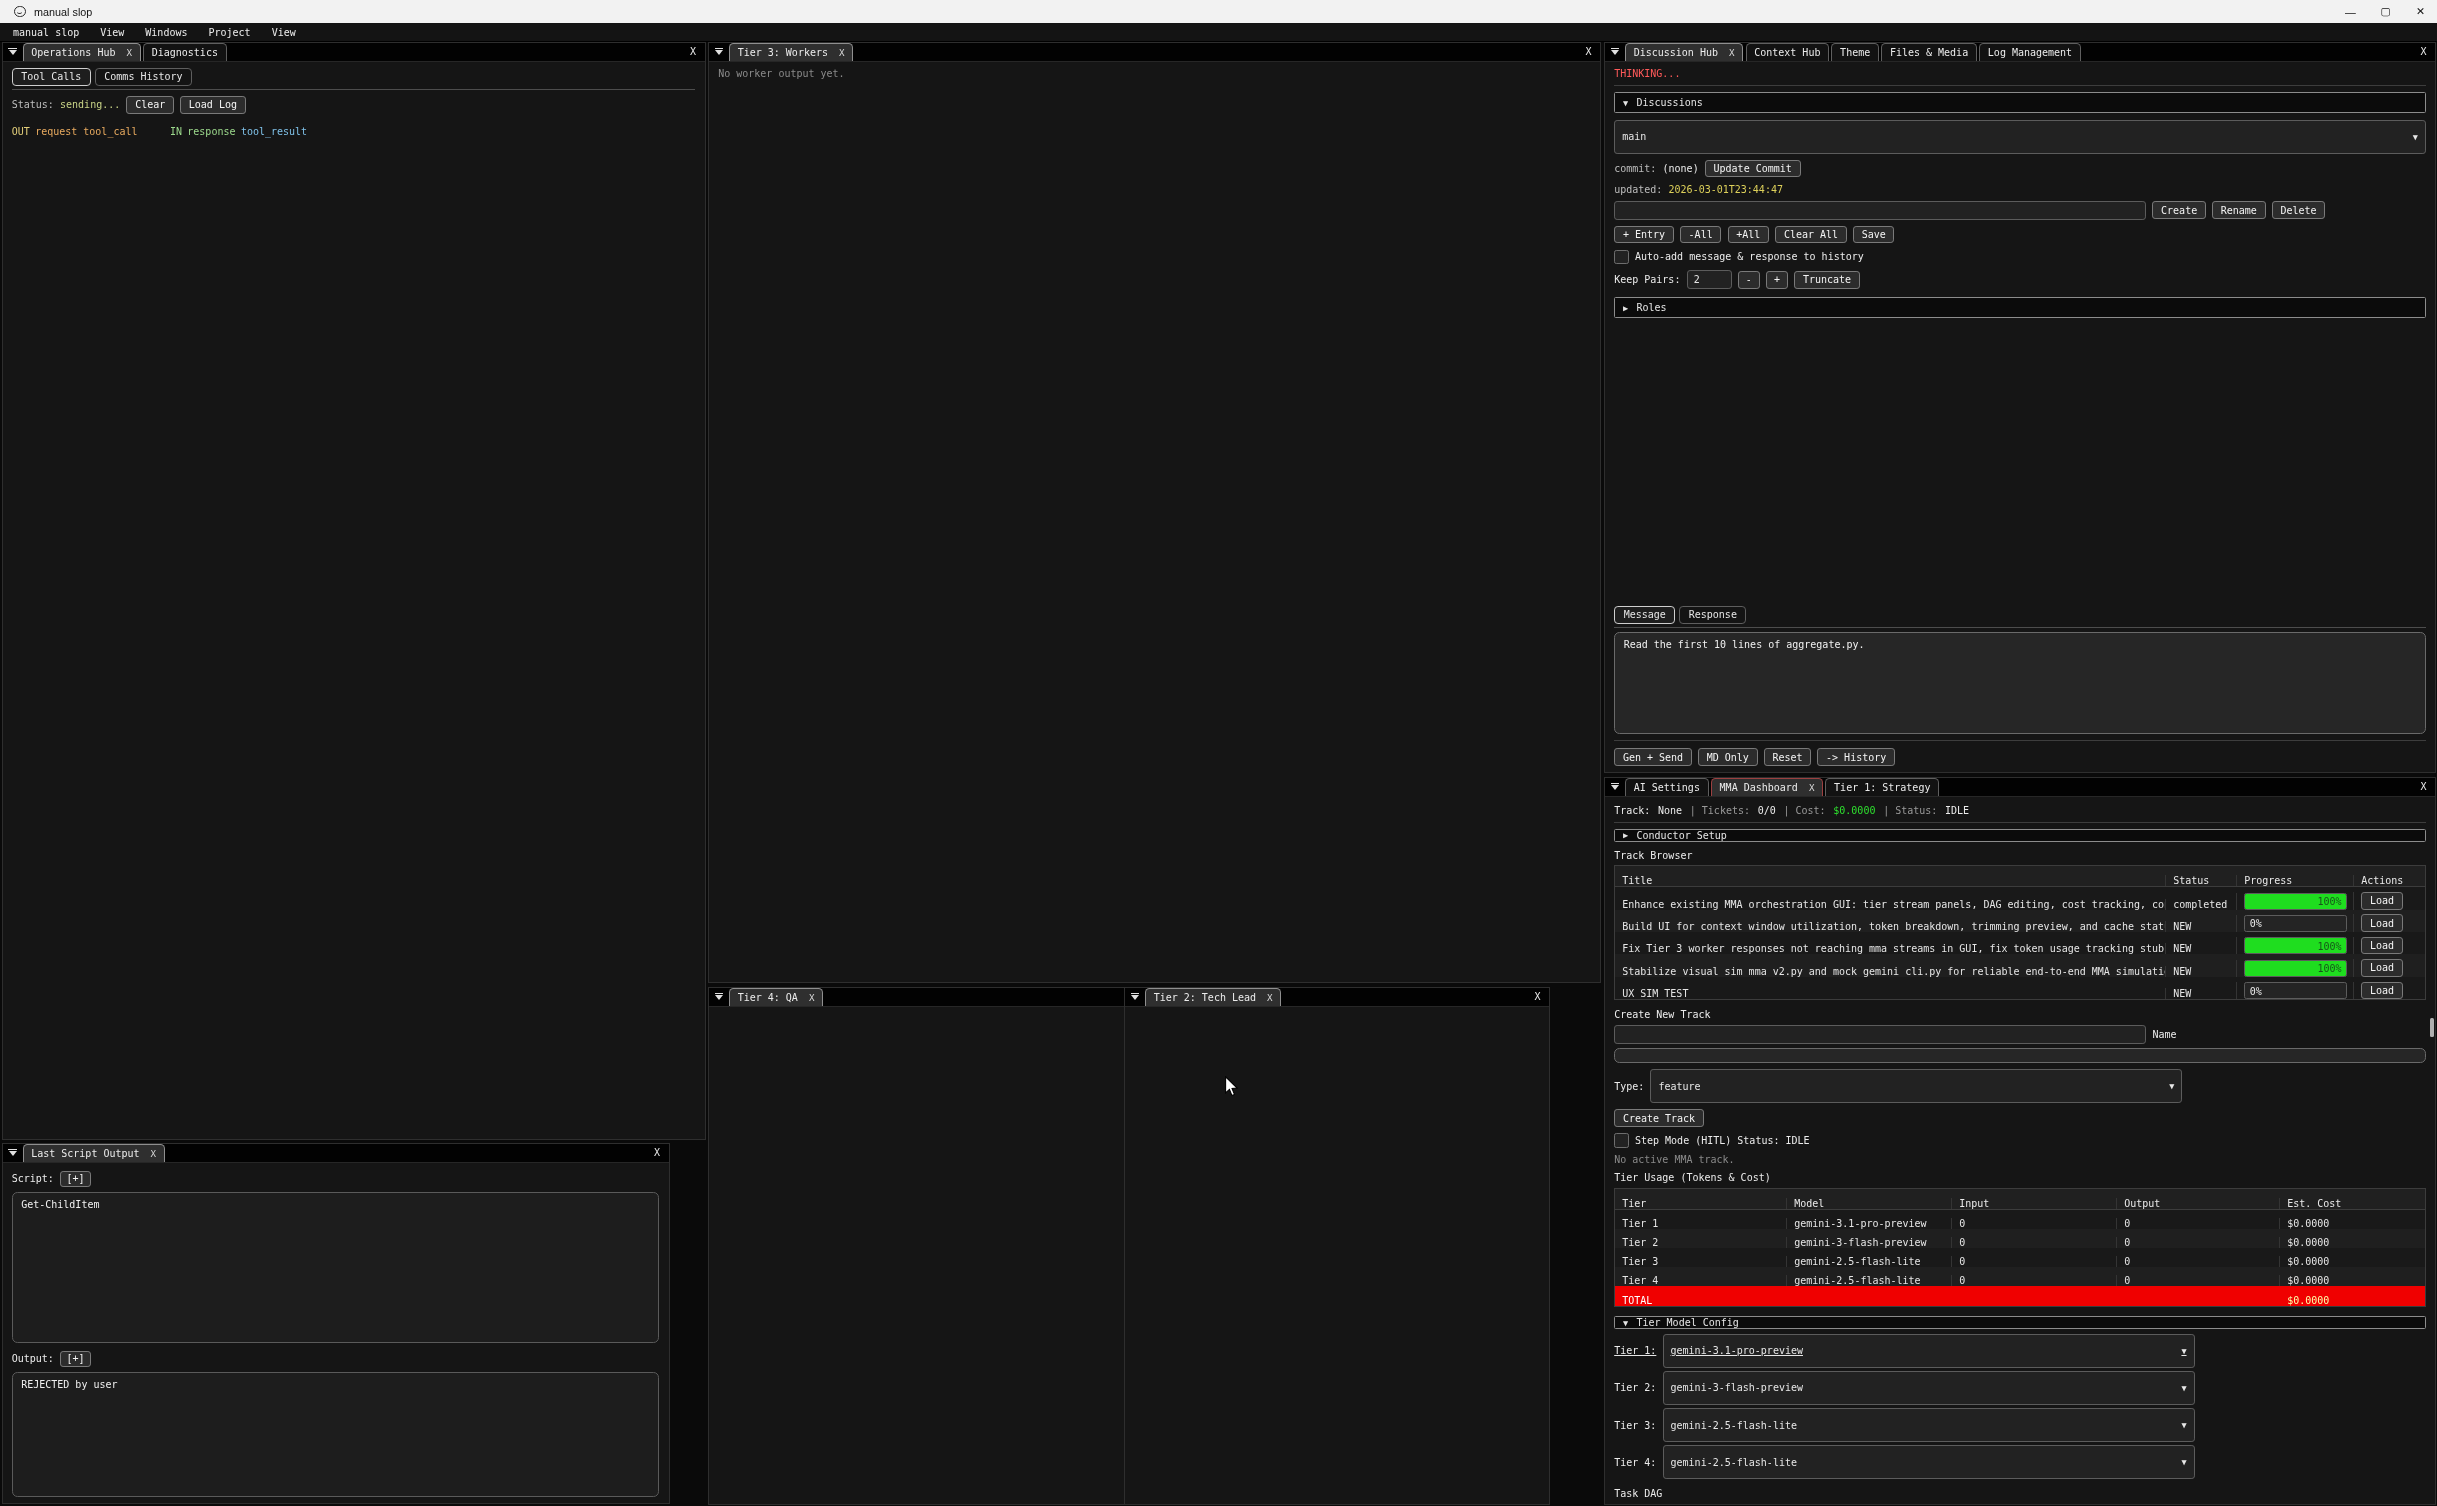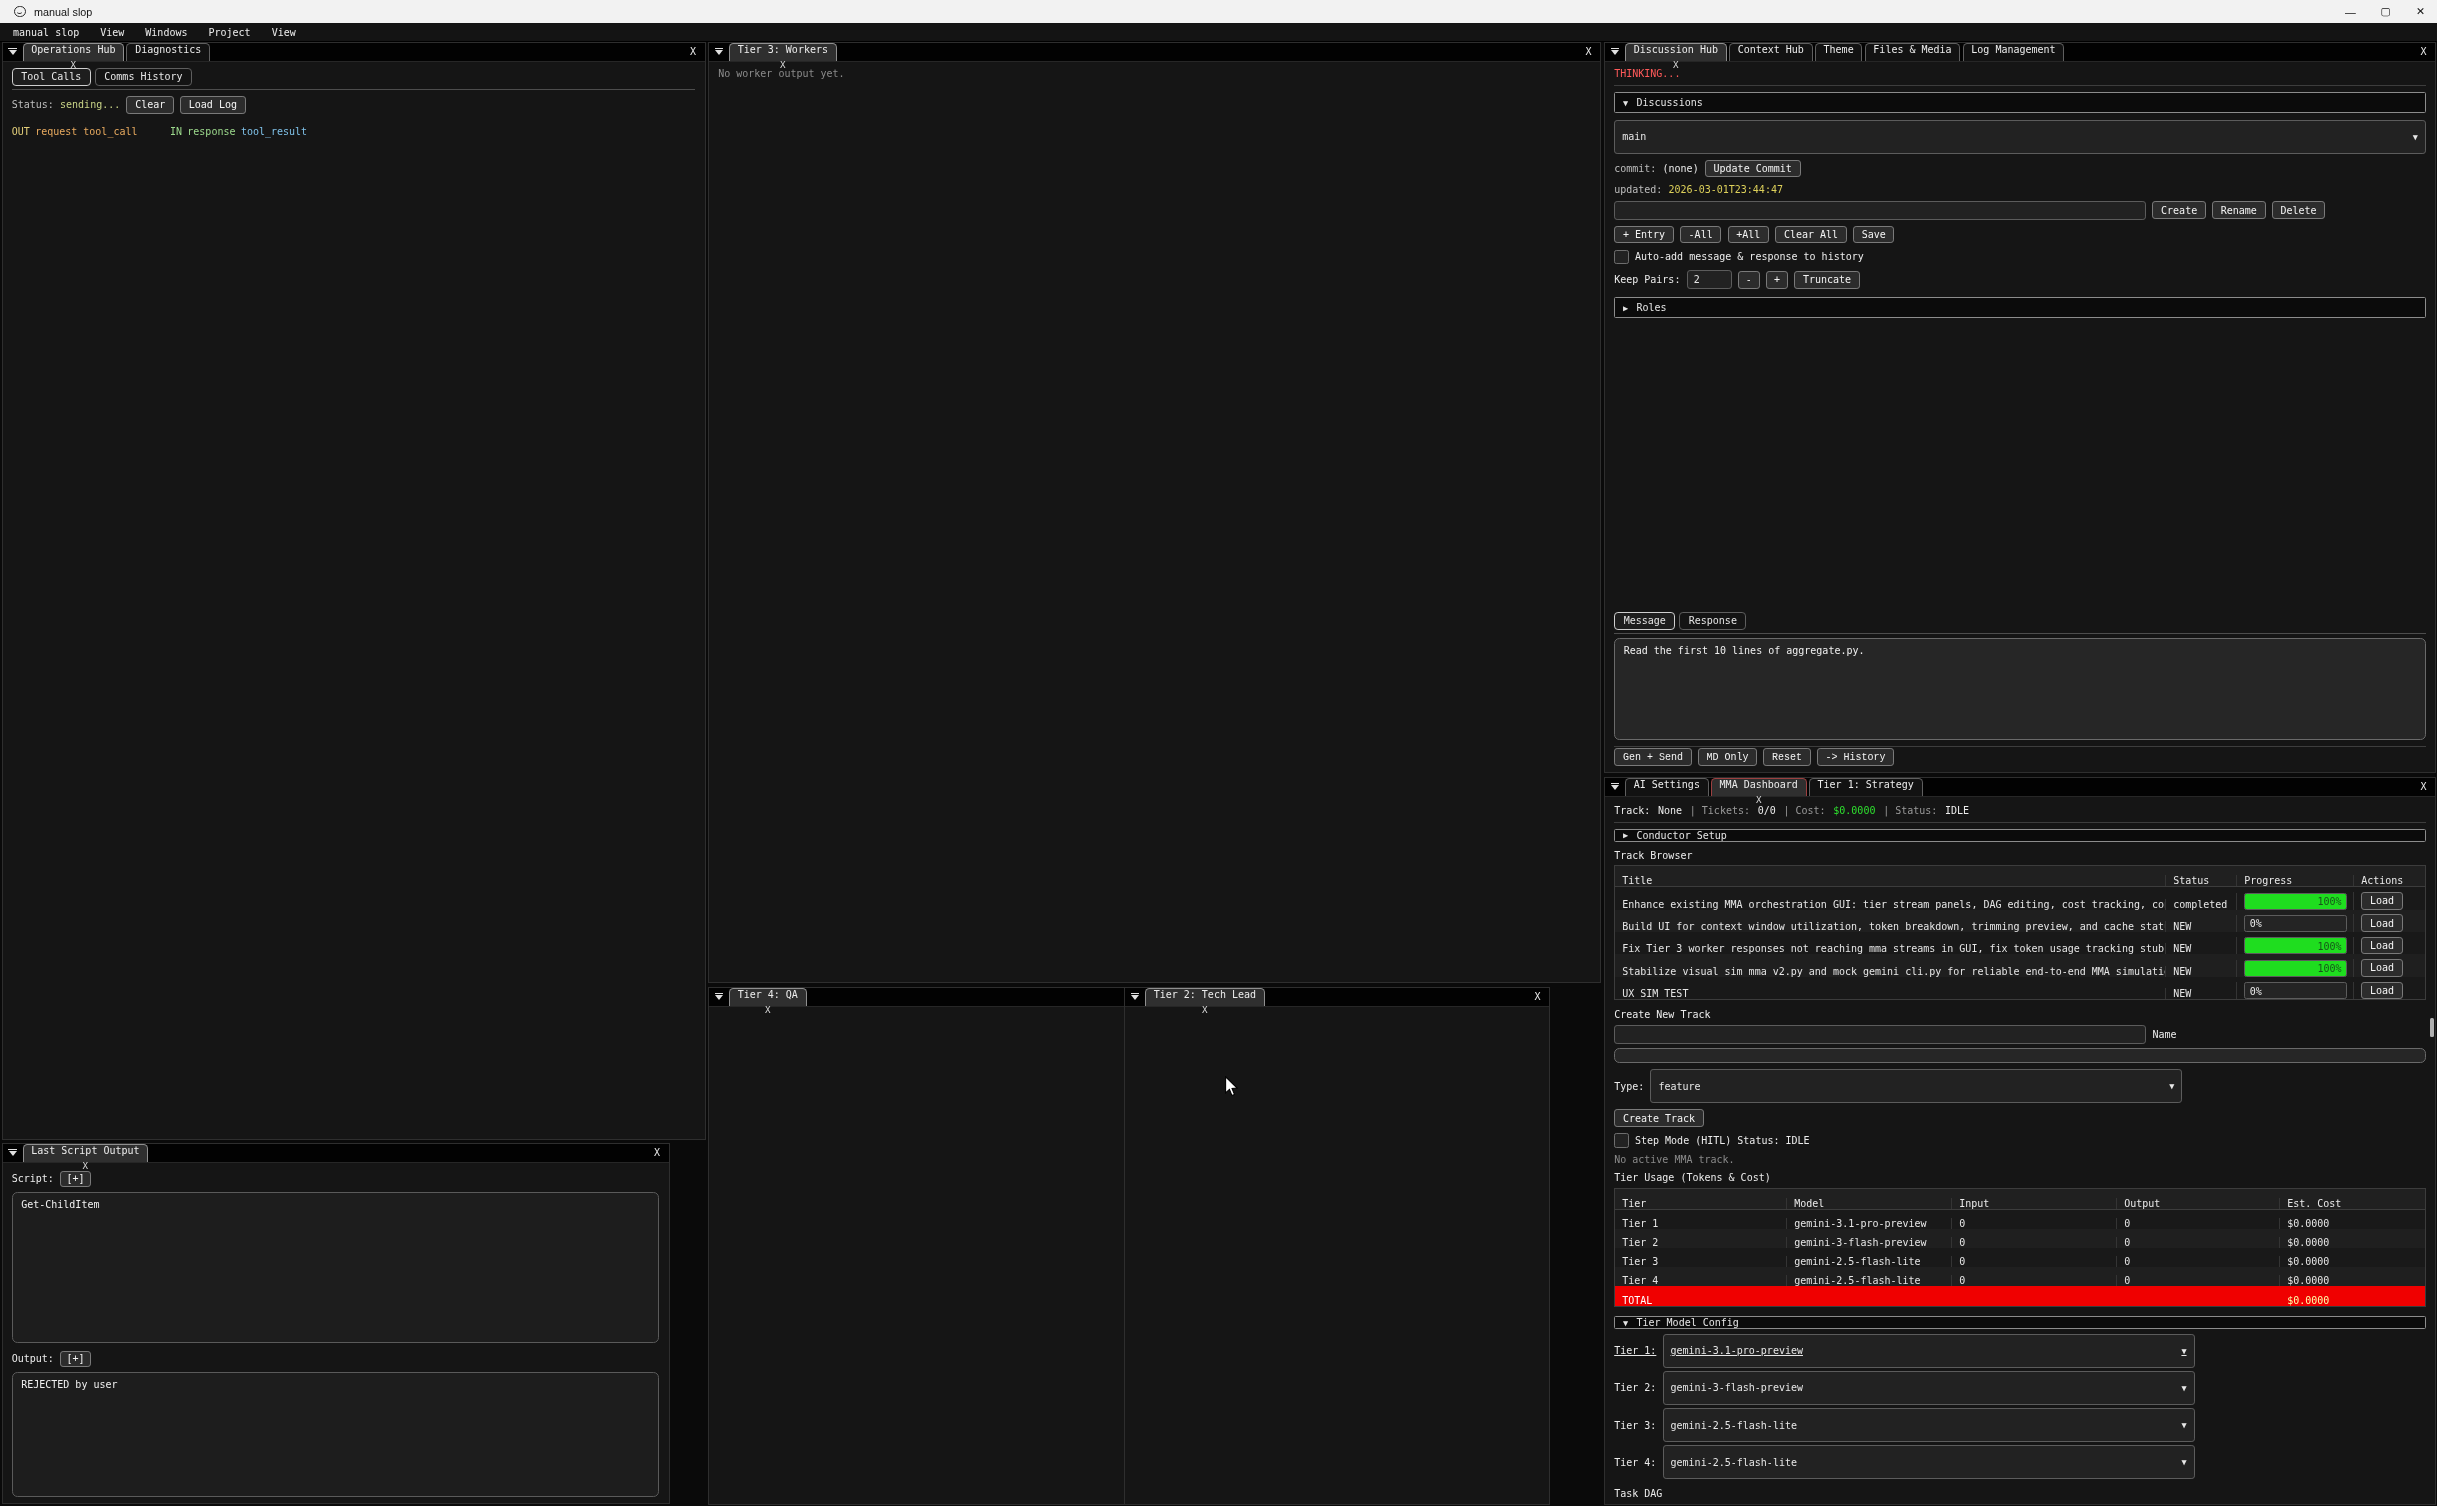--- a/index.html
+++ b/index.html
@@ -25,23 +25,23 @@
   .menubar .mitem { color:#ededed; cursor:pointer; white-space:nowrap; }
   
   .panel { position:absolute; background:#151515; border:0.8px solid #2e2e2e; }
   .dockbar { position:absolute; left:0; right:0; top:0; height:18.5px; background:#020202;
     display:flex; align-items:flex-end; border-bottom:0.8px solid #262626; }
   .dockmenu { width:20px; height:18.5px; display:flex; flex-direction:column; align-items:center;
     justify-content:center; gap:0.8px; cursor:pointer; }
   .dm-line { width:8.5px; height:1.5px; background:#e0e0e0; }
   .dm-tri  { width:0; height:0; border-left:4.6px solid transparent; border-right:4.6px solid transparent;
     border-top:5.4px solid #e0e0e0; }
-  .docktab { height:17.7px; display:flex; align-items:center; gap:4px; padding:0 7.7px;
+  .docktab { height:17.7px; display:flex; align-items:center; gap:11px; padding:0 7.7px;
     border:0.8px solid #5f5f5f; border-bottom:none; border-radius:4.6px 4.6px 0 0; background:#121212;
-    color:#ececec; margin-right:2.3px; cursor:pointer; white-space:nowrap;flex-direction:column; }
+    color:#ececec; margin-right:2.3px; cursor:pointer; white-space:nowrap; }
   .docktab.active { background:#2f2f2f; border-color:#8f8f8f; }
   .docktab.active.reddish { border-color:#9c4040; }
   .tabx { font-size:9.2px; color:#d8d8d8; cursor:pointer; }
   .barx { margin-left:auto; padding:0 8.5px; color:#e8e8e8; align-self:center; cursor:pointer; }
   .pcontent { position:absolute; left:0; right:0; top:19px; bottom:0; padding:6.2px 9.2px;
     display:flex; flex-direction:column; align-items:flex-start; overflow:hidden; }
   
   .wtabs { display:flex; gap:3.9px; align-self:stretch; border-bottom:0.8px solid #4d4d4d; }
   .wtab { padding:2.3px 8.5px; border:0.8px solid #5e5e5e; border-radius:3.9px; background:#141414;
     margin-bottom:3.1px; cursor:pointer; color:#e6e6e6; white-space:nowrap; }
@@ -251,21 +251,21 @@
       </div>
       <div class="spacer"></div>
       <div class="wtabs">
         <div class="wtab active">Message</div>
         <div class="wtab">Response</div>
       </div>
       <div class="tarea" style="height:102px;margin-top:4.6px;">
         <span>Read the first 10 lines of aggregate.py.</span>
       </div>
       <div class="sep"></div>
-      <div class="row" style="margin-top:1px;font-family:Liberation Mono, monospace;">
+      <div class="row" style="margin-top:7px;">
         <button class="btn">Gen + Send</button>
         <button class="btn">MD Only</button>
         <button class="btn">Reset</button>
         <button class="btn">-&gt; History</button>
       </div>
     </div>
   </div>
 
   <div class="panel" style="left:1604px;top:777px;width:832px;height:728px;">
     <div class="dockbar">

